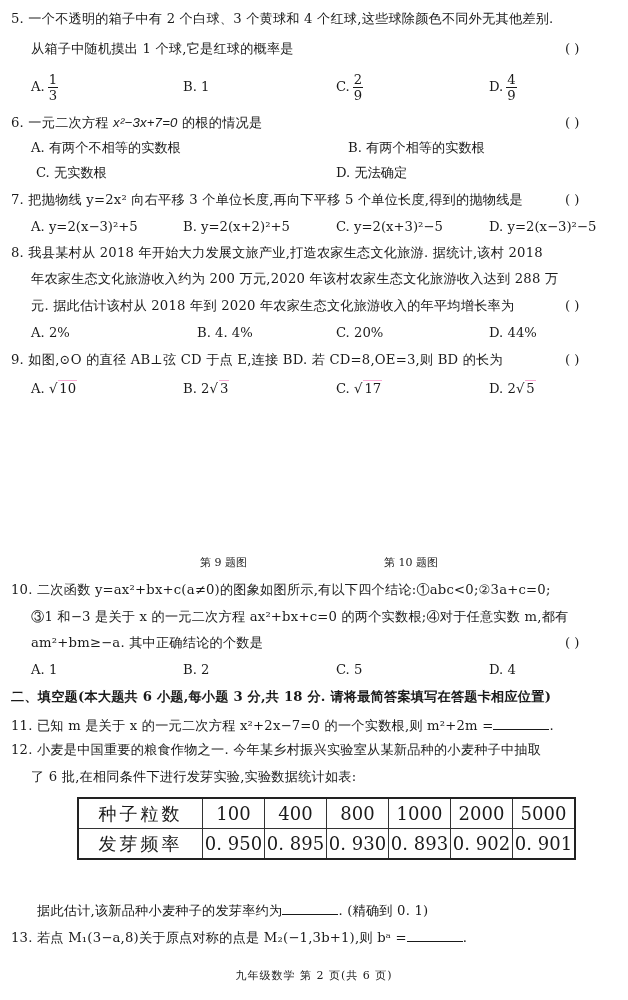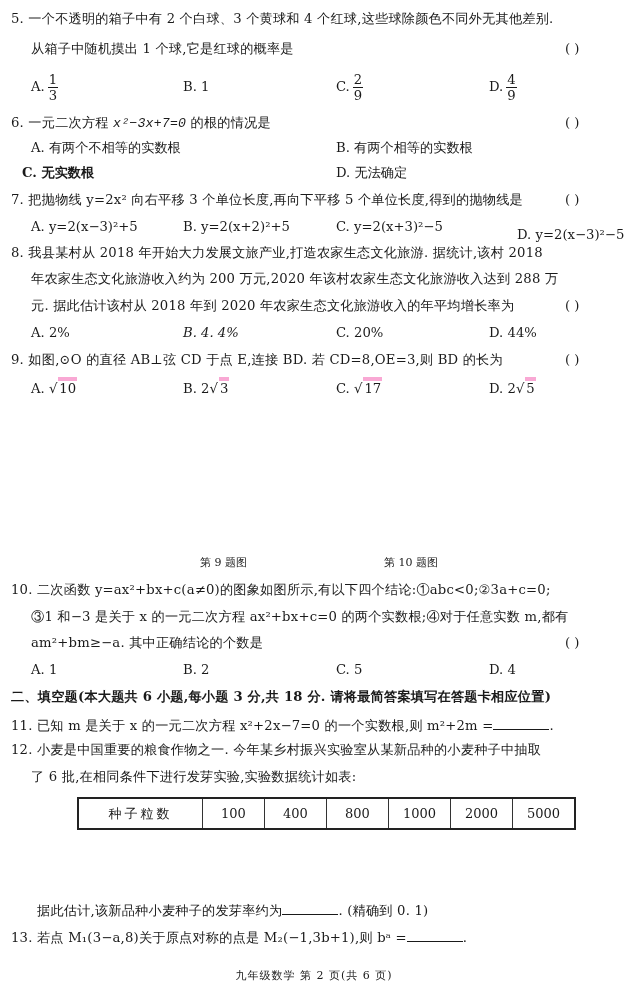--- a/index.html
+++ b/index.html
@@ -1,29 +1,29 @@
 <!DOCTYPE html>
 <html><head>
 <meta charset="utf-8">
 <style>
   html, body { margin:0; padding:0; background:#ffffff; }
   body { width:628px; height:1000px; position:relative; overflow:hidden;
          font-family:"DejaVu Serif","Liberation Serif",serif; color:#1a1a1a; font-size:13.2px; }
   .ln { position:absolute; white-space:nowrap; line-height:18px; letter-spacing:0.2px; }
   .paren { position:absolute; white-space:nowrap; line-height:18px; }
   .opt { position:absolute; white-space:nowrap; line-height:18px; }
-  i.v { font-family:Liberation Mono, monospace; font-style:italic;margin-top:48px; }
+  i.v { font-family:Liberation Sans, sans-serif; font-style:italic;margin-top:48px; }
   .frac { display:inline-block; vertical-align:middle; text-align:center; line-height:15px; margin-left:3px; }
   .frac span { display:block; padding:0 1px; }
   .frac .num { border-bottom:1px solid #1a1a1a; }
-  .sqrt { border-top:4px solid #f9a8d4; padding:0 1px; margin-left:1px; }
+  .sqrt { border-top:1px solid #f9a8d4; padding:0 1px; margin-left:1px; }
   .cap { position:absolute; font-size:11px; white-space:nowrap; }
   .blank { display:inline-block; width:56px; border-bottom:1px solid #1a1a1a; height:14px; vertical-align:baseline; }
   table.data { position:absolute; left:77px; top:797px; border-collapse:collapse; border:2px solid #222; }
-  table.data td { border:1px solid #333; height:29px; text-align:center; font-size:13px; padding:0;margin-top:39px; }
+  table.data td { border:1px solid #333; height:29px; text-align:center; font-size:18px; padding:0;margin-top:39px; }
   table.data td.h { width:123px; letter-spacing:3px; }
   table.data td.c { width:61px; }
   .footer { position:absolute; left:0; width:628px; top:968px; text-align:center; font-size:11px; letter-spacing:1px; }
 </style>
 </head>
 <body>
 
 <div class="ln" style="left:11px;top:10px;">5. 一个不透明的箱子中有 2 个白球、3 个黄球和 4 个红球,这些球除颜色不同外无其他差别.</div>
 <div class="ln" style="left:31px;top:40px;">从箱子中随机摸出 1 个球,它是红球的概率是</div>
 <div class="paren" style="left:565px;top:40px;">(      )</div>
@@ -36,37 +36,37 @@
 </div>
 <div class="opt" style="left:489px;top:72px;">
   <span>D.</span><span class="frac"><span class="num">4</span><span>9</span></span>
 </div>
 
 <div class="ln" style="left:11px;top:114px;">
   <span>6. 一元二次方程 </span><i class="v">x²−3x+7=0</i><span> 的根的情况是</span>
 </div>
 <div class="paren" style="left:565px;top:114px;">(      )</div>
 <div class="opt" style="left:31px;top:139px;">A. 有两个不相等的实数根</div>
-<div class="opt" style="left:336px;top:139px;">B. 有两个相等的实数根</div>
-<div class="opt" style="left:22px;top:164px;font-weight:bold;">C. 无实数根</div>
+<div class="opt" style="left:348px;top:139px;">B. 有两个相等的实数根</div>
+<div class="opt" style="left:36px;top:164px;">C. 无实数根</div>
 <div class="opt" style="left:336px;top:164px;">D. 无法确定</div>
 
 <div class="ln" style="left:11px;top:191px;">7. 把抛物线 y=2x² 向右平移 3 个单位长度,再向下平移 5 个单位长度,得到的抛物线是</div>
 <div class="paren" style="left:565px;top:191px;">(      )</div>
 <div class="opt" style="left:31px;top:218px;">A. y=2(x−3)²+5</div>
 <div class="opt" style="left:183px;top:218px;">B. y=2(x+2)²+5</div>
 <div class="opt" style="left:336px;top:218px;">C. y=2(x+3)²−5</div>
-<div class="opt" style="left:517px;top:218px;margin-top:8px;">D. y=2(x−3)²−5</div>
+<div class="opt" style="left:489px;top:218px;">D. y=2(x−3)²−5</div>
 
 <div class="ln" style="left:11px;top:244px;">8. 我县某村从 2018 年开始大力发展文旅产业,打造农家生态文化旅游. 据统计,该村 2018</div>
 <div class="ln" style="left:31px;top:270px;">年农家生态文化旅游收入约为 200 万元,2020 年该村农家生态文化旅游收入达到 288 万</div>
 <div class="ln" style="left:31px;top:297px;">元. 据此估计该村从 2018 年到 2020 年农家生态文化旅游收入的年平均增长率为</div>
 <div class="paren" style="left:565px;top:297px;">(      )</div>
 <div class="opt" style="left:31px;top:324px;">A. 2%</div>
-<div class="opt" style="left:183px;top:324px;font-style:italic;">B. 4. 4%</div>
+<div class="opt" style="left:197px;top:324px;">B. 4. 4%</div>
 <div class="opt" style="left:336px;top:324px;">C. 20%</div>
 <div class="opt" style="left:489px;top:324px;">D. 44%</div>
 
 <div class="ln" style="left:11px;top:351px;">9. 如图,⊙O 的直径 AB⊥弦 CD 于点 E,连接 BD. 若 CD=8,OE=3,则 BD 的长为</div>
 <div class="paren" style="left:565px;top:351px;">(      )</div>
 <div class="opt" style="left:31px;top:380px;">
   <span>A.</span> √<span class="sqrt">10</span>
 </div>
 <div class="opt" style="left:183px;top:380px;">
   <span>B. 2</span>√<span class="sqrt">3</span>
@@ -104,20 +104,29 @@
   <tbody>
       <tr>
     <td class="h">种子粒数</td>
     <td class="c">100</td>
     <td class="c">400</td>
     <td class="c">800</td>
     <td class="c">1000</td>
     <td class="c">2000</td>
     <td class="c">5000</td>
   </tr>
+  <tr>
+    <td class="h">发芽频率</td>
+    <td class="c">0. 950</td>
+    <td class="c">0. 895</td>
+    <td class="c">0. 930</td>
+    <td class="c">0. 893</td>
+    <td class="c">0. 902</td>
+    <td class="c">0. 901</td>
+  </tr>
 </tbody>
   </table>
 
 <div class="ln" style="left:37px;top:900px;">
   <span>据此估计,该新品种小麦种子的发芽率约为</span><span class="blank"></span><span>. (精确到 0. 1)</span>
 </div>
 
 <div class="ln" style="left:11px;top:927px;">
   <span>13. 若点 M₁(3−a,8)关于原点对称的点是 M₂(−1,3b+1),则 bᵃ =</span><span class="blank"></span><span>.</span>
 </div>

